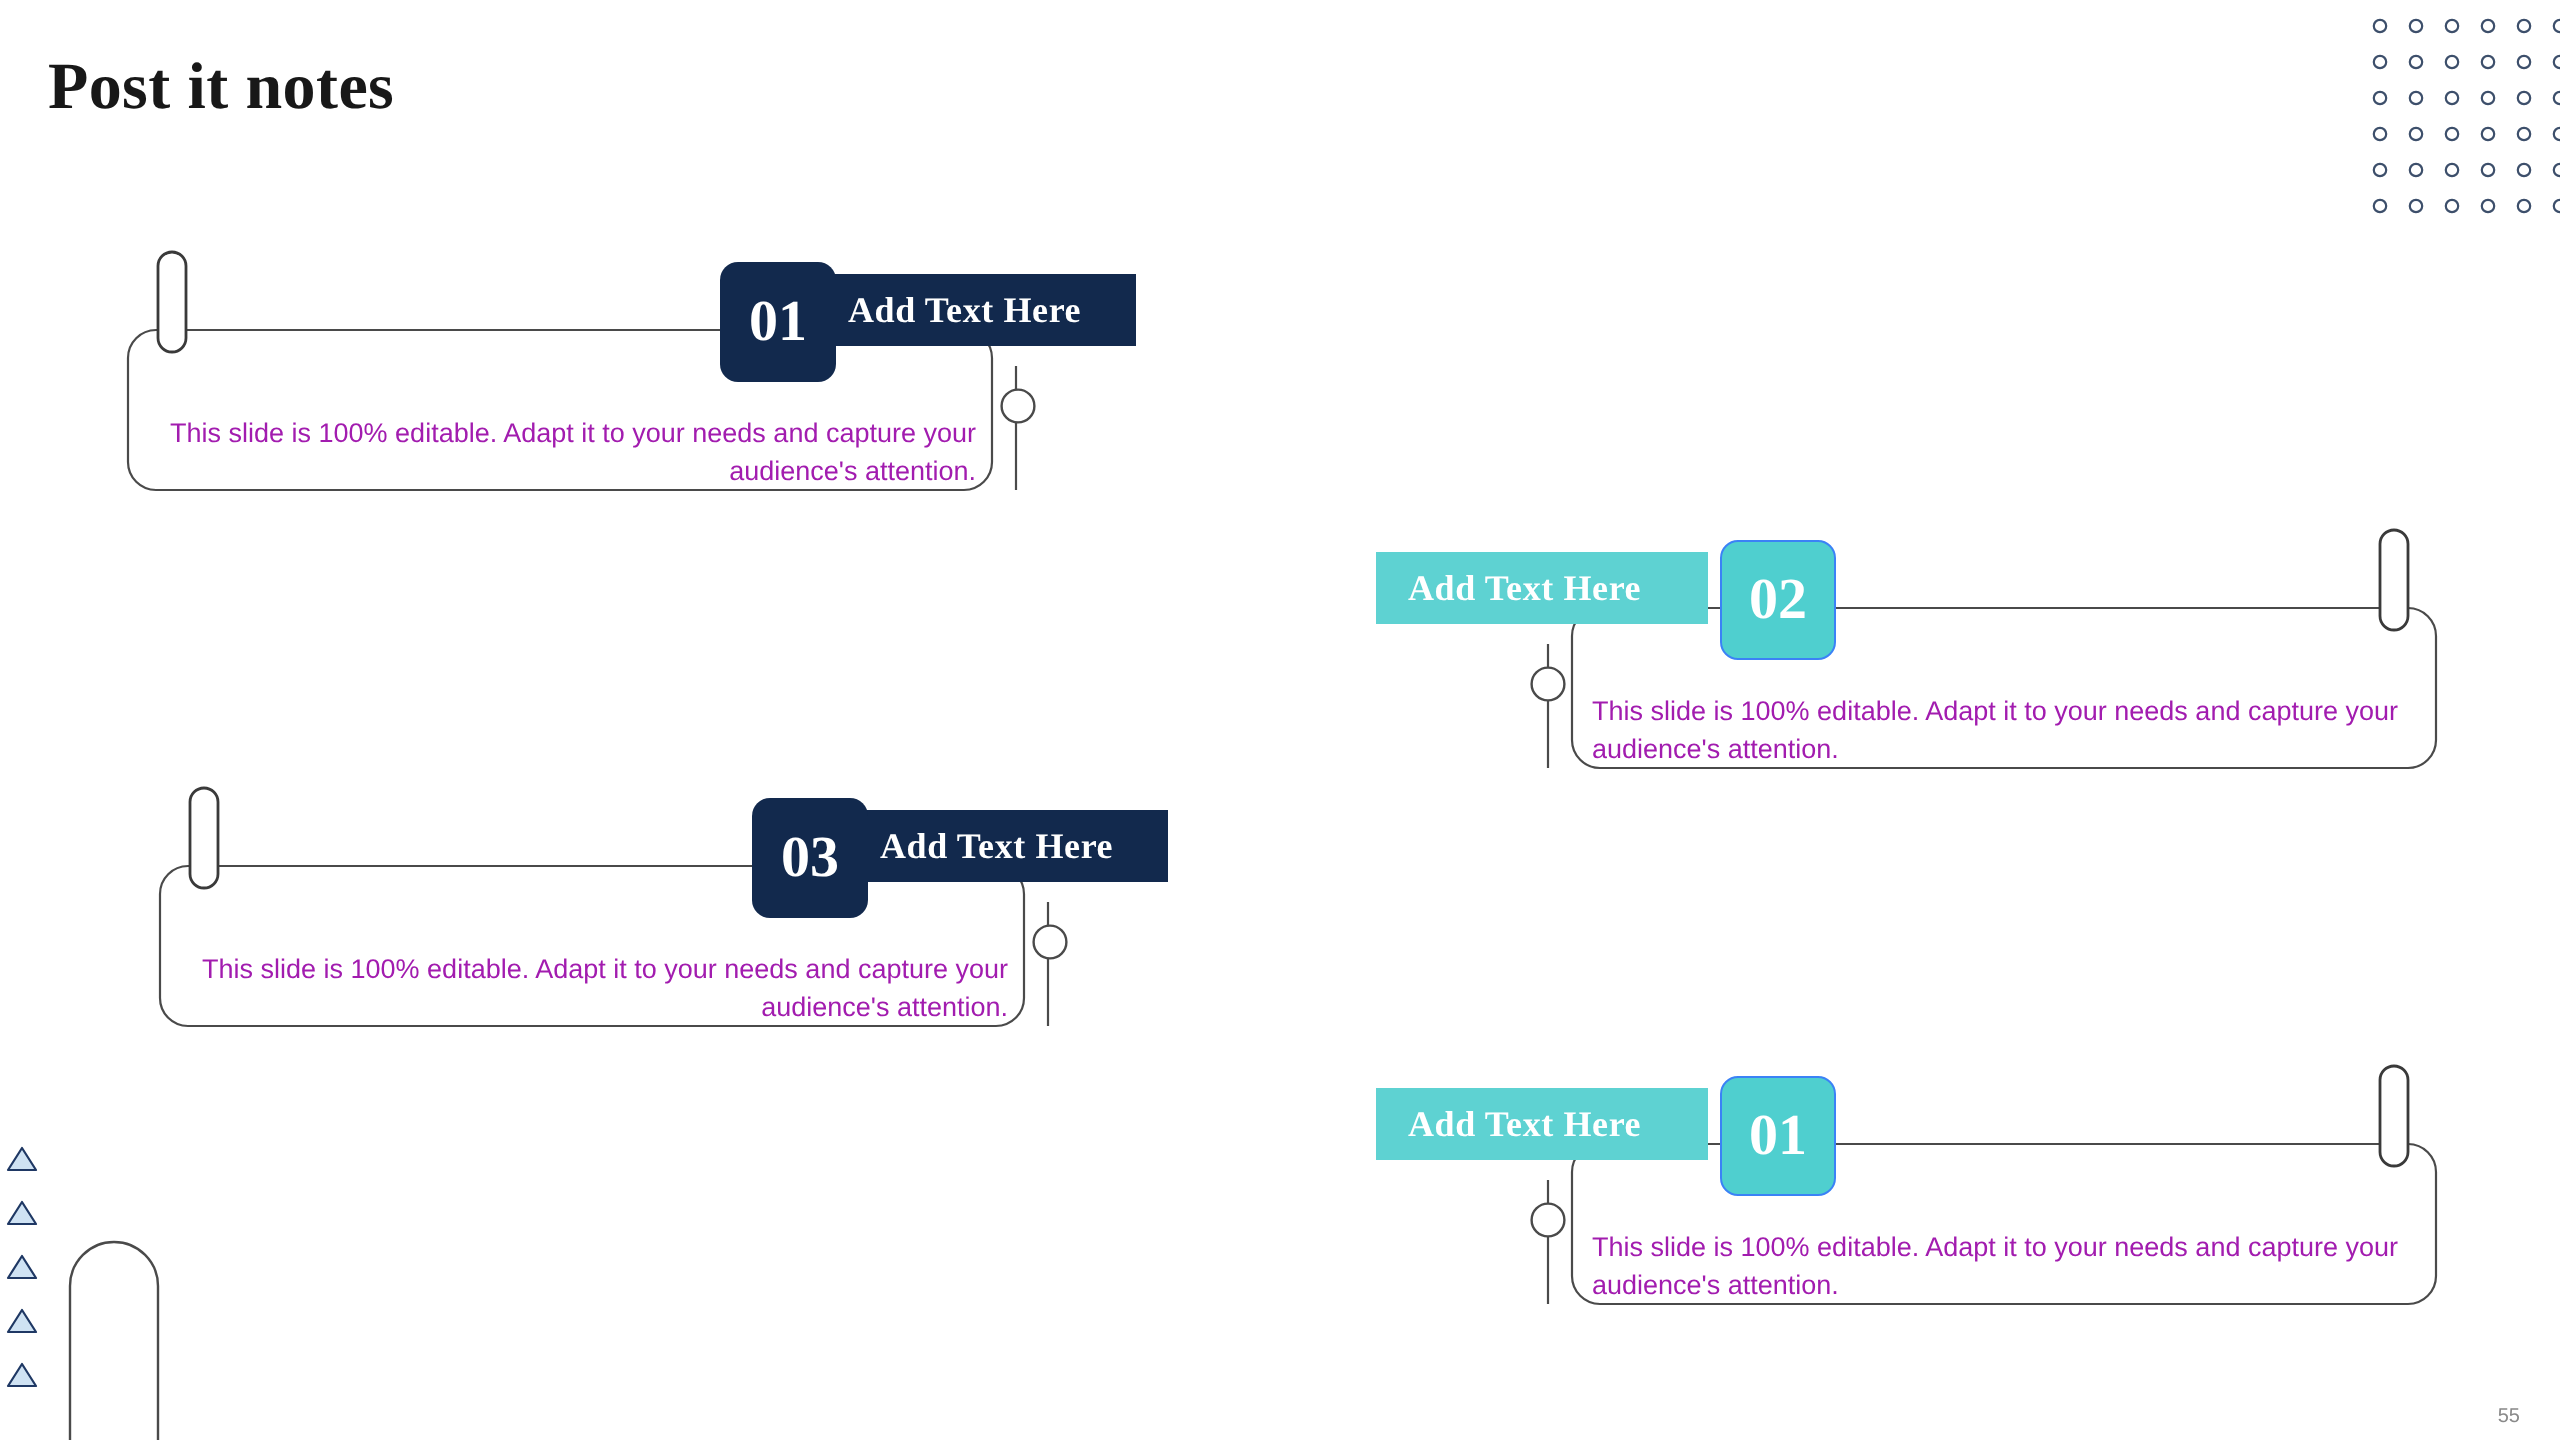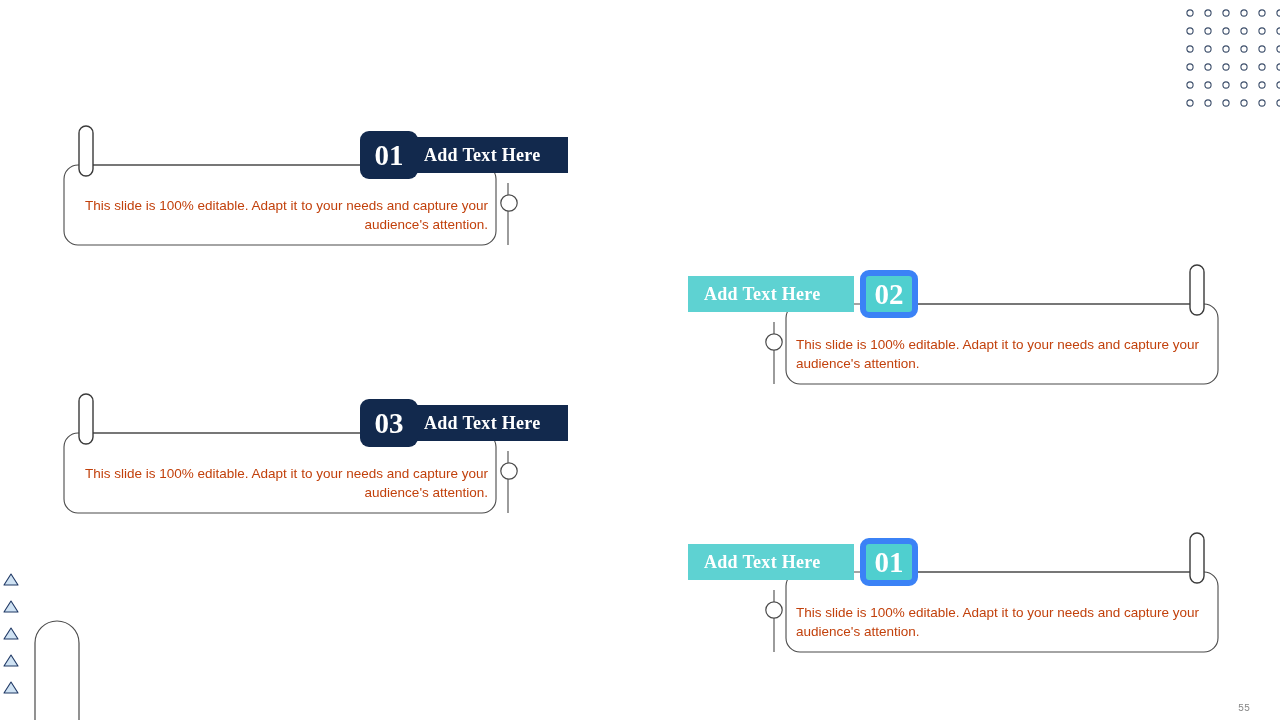--- a/index.html
+++ b/index.html
@@ -63,21 +63,21 @@
     position: absolute;
     left: 0;
     top: 0;
     overflow: visible;
   }
 
   
   .num-badge {
     position: absolute;
     width: 58px;
-    height: 48px;
+    height: 60px;
     border-radius: 9px;
     display: flex;
     align-items: center;
     justify-content: center;
     font-family: "Liberation Serif", serif;
     font-size: 29px;
     font-weight: bold;
     color: #ffffff;
     z-index: 4;
   }
@@ -96,55 +96,57 @@
     z-index: 3;
     letter-spacing: 0.3px;
   }
 
   
   .body-text {
     position: absolute;
     font-family: "Liberation Sans", sans-serif;
     font-size: 13.5px;
     line-height: 18.5px;
-    color: #c2410c;
+    color: #a21caf;
     z-index: 3;
+    margin-top: 11px;
   }
 
   
   .theme-navy .num-badge { background: #12294d; }
   .theme-navy .label-bar { background: #12294d; }
 
   
-  .theme-teal .num-badge { background: #4fcfcf; border: 6px solid #3b82f6; }
+  .theme-teal .num-badge { background: #4fcfcf; border: 1px solid #3b82f6; }
   .theme-teal .label-bar { background: #5ed2d2; }
 
   
   .side-left .label-bar { padding-left: 22px; text-align: left; }
   .side-left .body-text { text-align: right; }
 
   
   .side-right .label-bar { padding-left: 16px; text-align: left; }
   .side-right .body-text { text-align: left; }
 
   
   .page-number {
     position: absolute;
-    right: 30px;
+    right: 20px;
     bottom: 6px;
     font-size: 10px;
     color: #8a8a8a;
-    font-family: Liberation Mono, monospace;
+    font-family: Liberation Sans, sans-serif;
   }
 </style>
 </head>
 <body>
 
 <div id="slide">
 
+  <div class="page-title">Post it notes</div>
 
   <div class="dot-grid">
     <svg width="96" height="100" viewBox="0 0 96 100">
       <g fill="none" stroke="#3d4f6b" stroke-width="1.1">
         <circle cx="5" cy="5" r="3.1"></circle>
           <circle cx="23" cy="5" r="3.1"></circle>
           <circle cx="41" cy="5" r="3.1"></circle>
         <circle cx="59" cy="5" r="3.1"></circle>
           <circle cx="77" cy="5" r="3.1"></circle>
           <circle cx="95" cy="5" r="3.1"></circle>
@@ -252,21 +254,21 @@
       <circle cx="10" cy="10" r="8.2" fill="#ffffff" stroke="#4a4a4a" stroke-width="1.2"></circle>
     </svg>
 
     <div class="num-badge" style="left:172px; top:-4px;">02</div>
 
     <div class="label-bar" style="left:0px; top:2px;">Add Text Here</div>
 
     <div class="body-text" style="left:108px; top:62px; width:412px;">This slide is 100% editable. Adapt it to your needs and capture your audience's attention.</div>
   </div>
 
-  <div class="item theme-navy side-left" style="left:62px; top:403px; width:460px; height:118px;">
+  <div class="item theme-navy side-left" style="left:78px; top:403px; width:460px; height:118px;">
 
     <svg class="frame" width="460" height="120" viewBox="0 0 460 120">
       <path d="M22,30 L420,30 A14,14 0 0 1 434,44 L434,96 A14,14 0 0 1 420,110
                L16,110 A14,14 0 0 1 2,96 L2,44 A14,14 0 0 1 16,30 Z" fill="none" stroke="#4a4a4a" stroke-width="1.1"></path>
       <line x1="22" y1="30" x2="330" y2="30" stroke="#4a4a4a" stroke-width="1.1"></line>
       <line x1="446" y1="48" x2="446" y2="110" stroke="#4a4a4a" stroke-width="1.1"></line>
     </svg>
 
     <svg style="position:absolute; left:13px; top:-12px;" width="22" height="56" viewBox="0 0 22 56">
       <rect x="4" y="3" width="14" height="50" rx="7" ry="7" fill="#ffffff" stroke="#3a3a3a" stroke-width="1.4"></rect>

